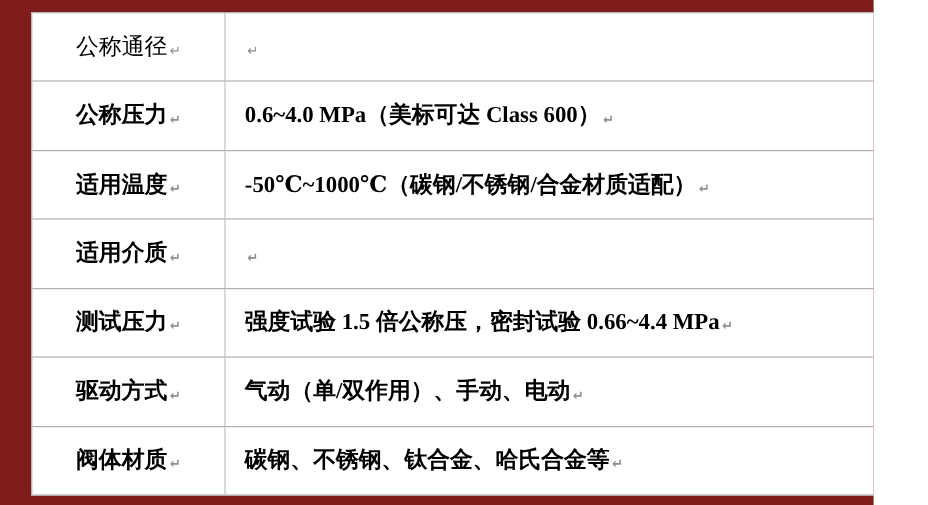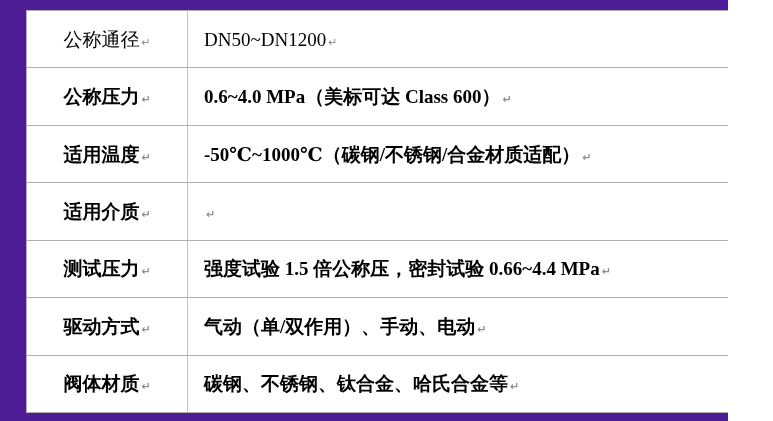--- a/index.html
+++ b/index.html
@@ -4,21 +4,21 @@
 <style>
   html, body {
     margin: 0;
     padding: 0;
     background: #ffffff;
   }
   .stage {
     position: relative;
     width: 728px;
     height: 421px;
-    background: #4c1d95;
+    background: #7f1d1d;
     overflow: hidden;
     font-family: "Liberation Serif", "DejaVu Serif", serif;
     color: #000000;
     text-align: right;
   }
   .spec-table {
     position: absolute;
     left: 26px;
     top: 10px;
     width: 739px;
@@ -84,21 +84,20 @@
 <body>
 
 <div class="stage">
   <div class="spec-table" id="spec-table">
   <div class="row">
     <div class="cell label-cell">
           <span class="txt">公称通径</span>
           <span class="pmark">↵</span>
         </div>
     <div class="cell value-cell">
-          <span class="txt">DN50~DN1200</span>
           <span class="pmark">↵</span>
         </div>
   </div>
 
   <div class="row">
     <div class="cell label-cell">
           <span class="txt">公称压力</span>
           <span class="pmark">↵</span>
         </div>
     <div class="cell value-cell">

